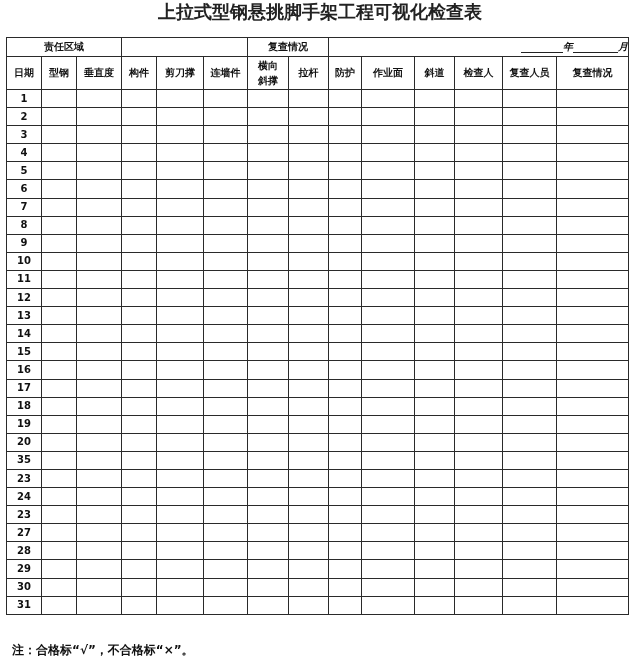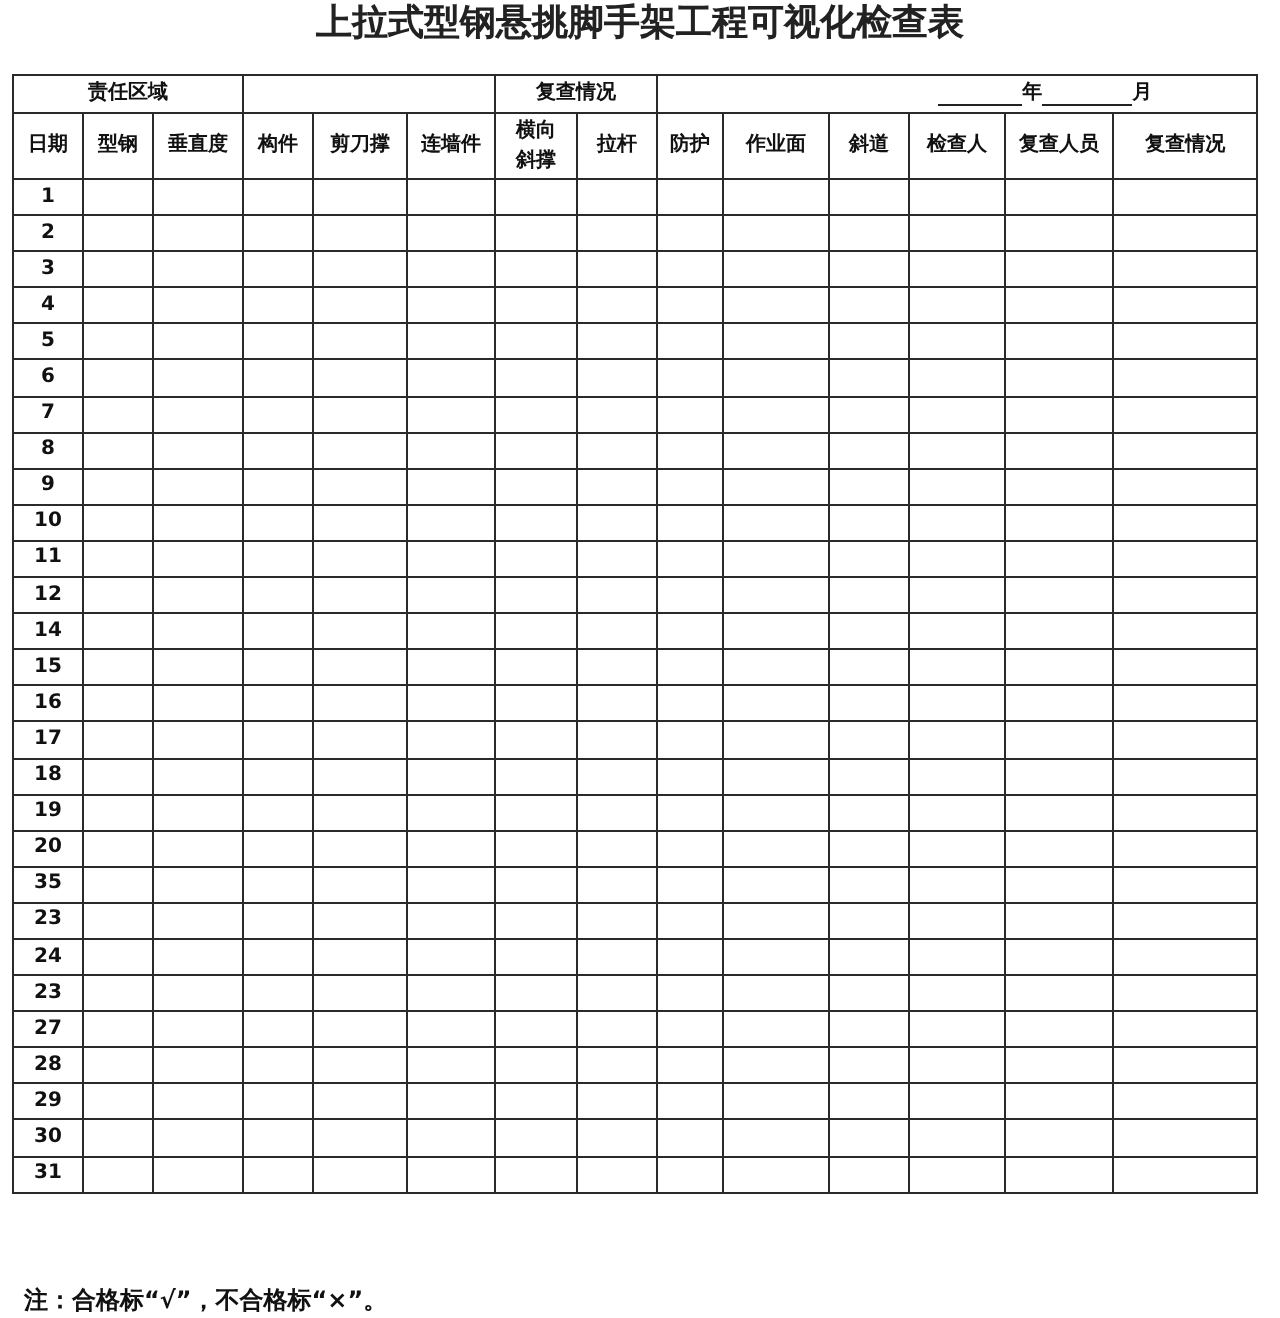--- a/index.html
+++ b/index.html
@@ -55,21 +55,22 @@
   td.daynum { font-size: 9.5px; }
   .date-blank {
     display: inline-block;
     border-bottom: 1px solid #222;
     height: 11px;
     vertical-align: bottom;
   }
   .date-wrap {
     position: relative;
     padding-left: 88px;
-    text-align: center;
+    text-align: right;
+    font-style: italic;
   }
   .note {
     position: absolute;
     left: 12px;
     top: 643px;
     font-size: 12px;
     font-weight: bold;
     line-height: 14px;
     color: #111;
   }
@@ -312,20 +313,36 @@
         <td></td>
         <td></td>
         <td></td>
         <td></td>
         <td></td>
         <td></td>
         <td></td>
         <td></td>
       </tr>
       <tr class="day">
+        <td class="daynum">13</td>
+        <td></td>
+        <td></td>
+        <td></td>
+        <td></td>
+        <td></td>
+        <td></td>
+        <td></td>
+        <td></td>
+        <td></td>
+        <td></td>
+        <td></td>
+        <td></td>
+        <td></td>
+      </tr>
+      <tr class="day">
         <td class="daynum">14</td>
         <td></td>
         <td></td>
         <td></td>
         <td></td>
         <td></td>
         <td></td>
         <td></td>
         <td></td>
         <td></td>

